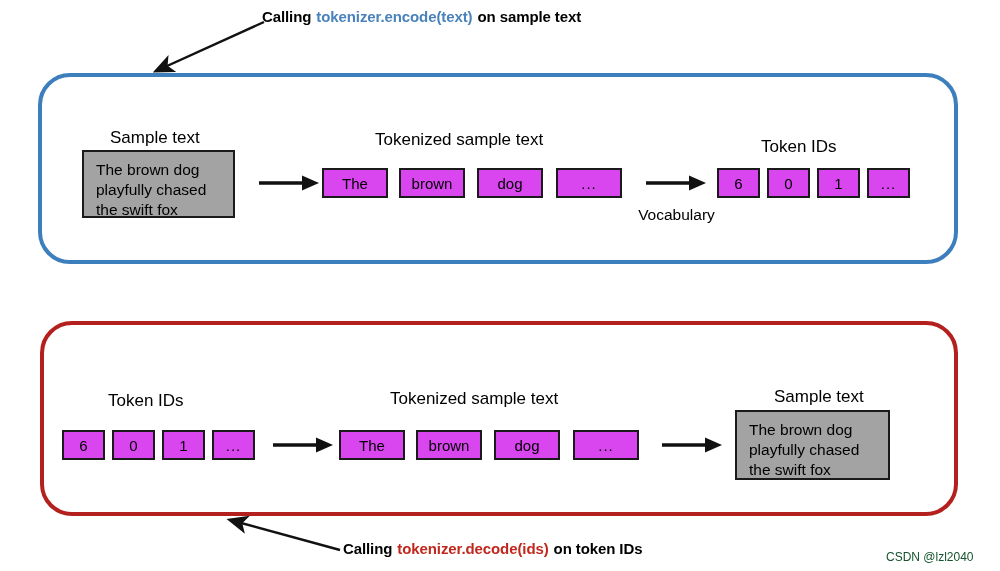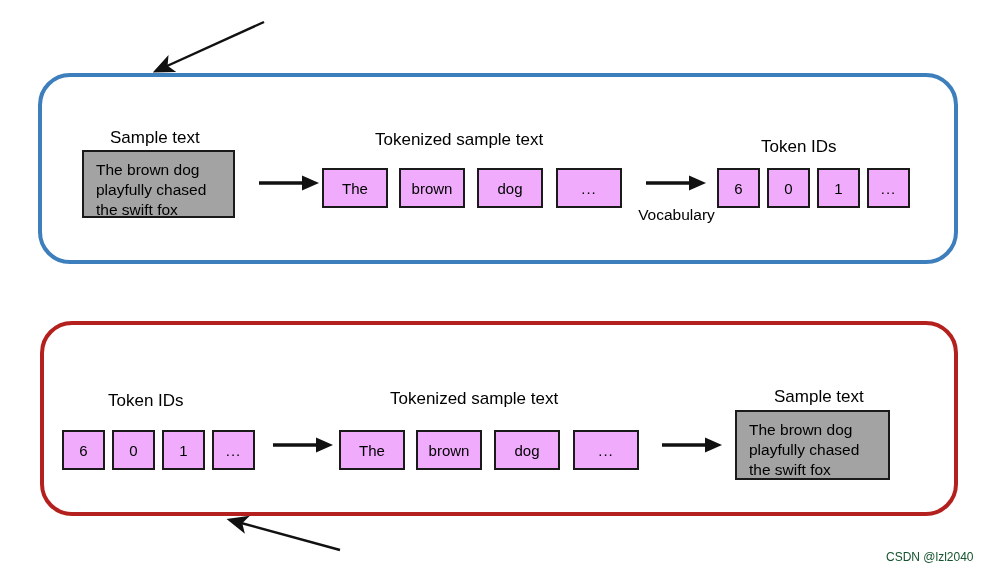--- a/index.html
+++ b/index.html
@@ -75,27 +75,27 @@
     font-size: 15.5px;
     line-height: 20px;
     padding: 8px 10px 8px 12px;
     white-space: pre-line;
   }
 
   
   .chip {
     position: absolute;
     border: 2px solid #1a1a1a;
-    background: #f0abfc;
+    background: #d946ef;
     box-sizing: border-box;
     display: flex;
     align-items: center;
     justify-content: center;
     font-size: 15px;
-    height: 40px;
+    height: 30px;
   }
   .chip.dots { font-size: 15px; letter-spacing: 1px; }
 
   
   .arrow {
     position: absolute;
     height: 18px;
   }
   .arrow svg { display: block; }
 
@@ -121,20 +121,23 @@
     font-size: 12px;
     color: #14532d;
     white-space: nowrap;
   }
 </style>
 </head>
 <body>
 
 <div class="stage">
 
+  <div class="caption" id="caption-encode">
+    <span>Calling</span><span class="sp"></span><span class="code blue">tokenizer.encode(text)</span><span class="sp"></span><span>on sample text</span>
+  </div>
 
   <div class="leader" id="leader-encode" style="left:148px; top:20px; width:118px; height:56px;">
     <svg width="118" height="56" viewBox="0 0 118 56">
       <defs>
         <marker id="ahead-black" markerWidth="9" markerHeight="9" refX="7.5" refY="4.5" orient="auto">
           <path d="M0,0.6 L9,4.5 L0,8.4 L2.2,4.5 Z" fill="#111111"></path>
         </marker>
       </defs>
       <line x1="116" y1="2" x2="8" y2="51" stroke="#111111" stroke-width="2.4" marker-end="url(#ahead-black)"></line>
     </svg>
@@ -215,16 +218,19 @@
     <svg width="120" height="38" viewBox="0 0 120 38">
       <defs>
         <marker id="ahead-black2" markerWidth="9" markerHeight="9" refX="7.5" refY="4.5" orient="auto">
           <path d="M0,0.6 L9,4.5 L0,8.4 L2.2,4.5 Z" fill="#111111"></path>
         </marker>
       </defs>
       <line x1="118" y1="34" x2="8" y2="4" stroke="#111111" stroke-width="2.4" marker-end="url(#ahead-black2)"></line>
     </svg>
   </div>
 
+  <div class="caption" id="caption-decode">
+    <span>Calling</span><span class="sp"></span><span class="code red">tokenizer.decode(ids)</span><span class="sp"></span><span>on token IDs</span>
+  </div>
 
   <div id="watermark">CSDN @lzl2040</div>
 
 </div>
 
 </body></html>

